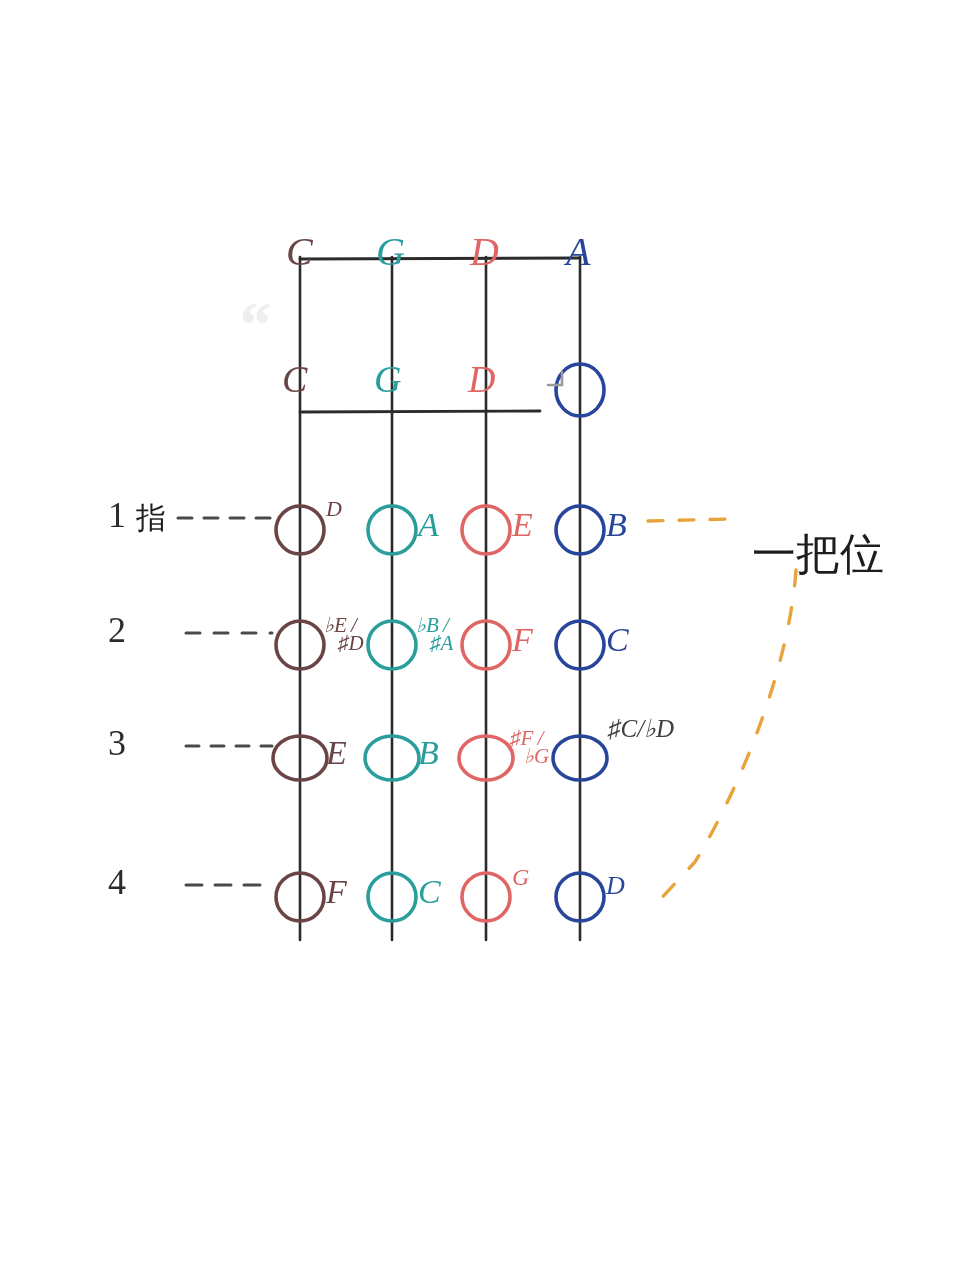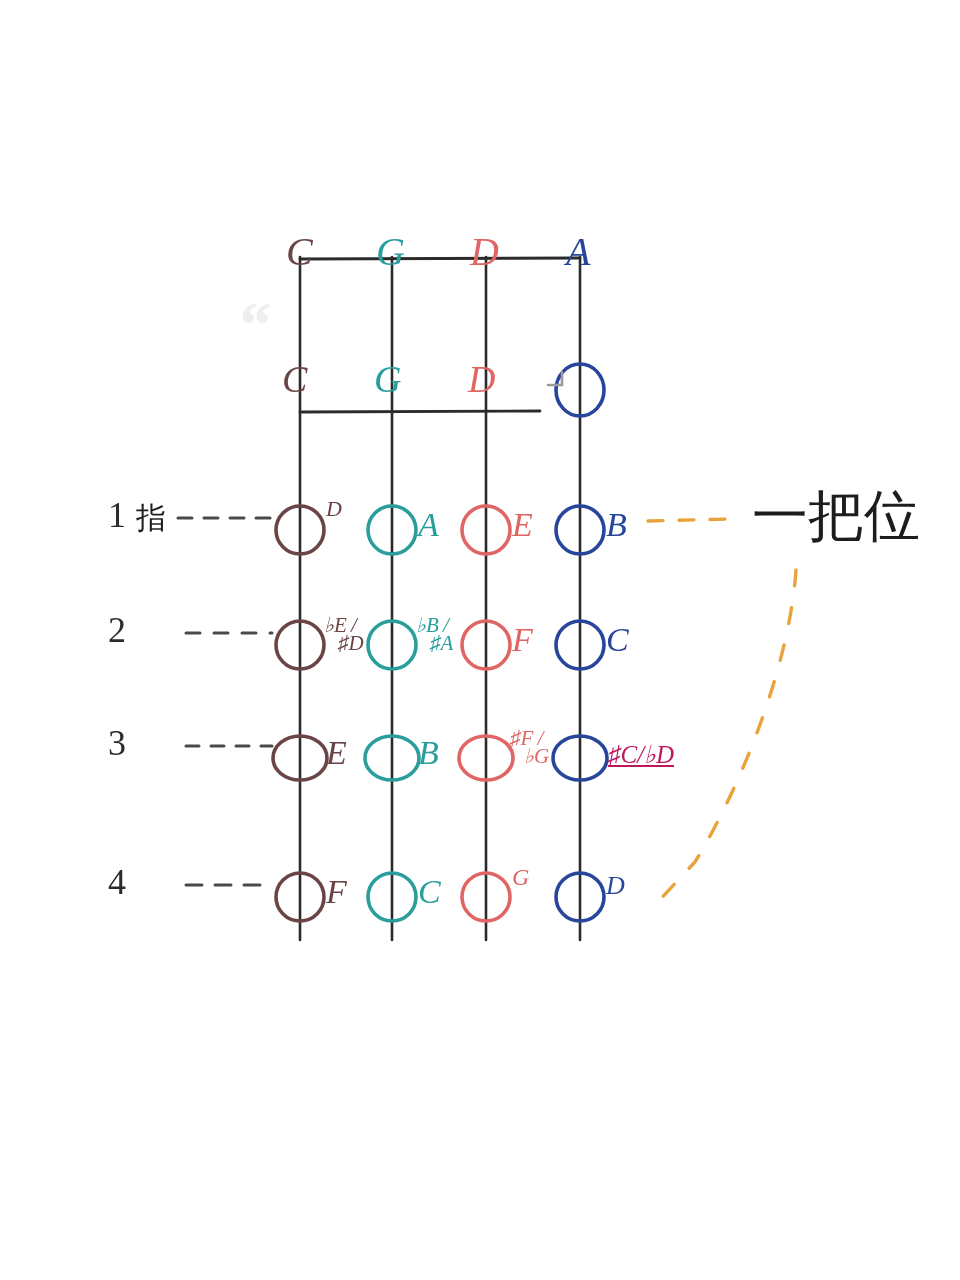--- a/index.html
+++ b/index.html
@@ -142,21 +142,21 @@
         <span class="acc-bot">♯A</span>
       </div>
       <div class="txt note-letter" style="left: 512px; top: 623px; color: rgb(224, 102, 102);">F</div>
       <div class="txt note-letter" style="left: 606px; top: 623px; color: rgb(39, 69, 154);">C</div>
       <div class="txt note-letter" style="left: 326px; top: 736px; color: rgb(107, 69, 69);">E</div>
       <div class="txt note-letter" style="left: 418px; top: 736px; color: rgb(42, 157, 157);">B</div>
       <div class="acc-stack" style="left: 510px; top: 728px; color: rgb(224, 102, 102);">
         <span class="acc-top">♯F /</span>
         <span class="acc-bot">♭G</span>
       </div>
-      <div class="txt note-small" style="left: 608px; top: 742px; color: #be185d; font-size: 25px; text-decoration: underline;">♯C/♭D</div>
+      <div class="txt note-small" style="left: 608px; top: 716px; color: #404040; font-size: 25px;">♯C/♭D</div>
       <div class="txt note-letter" style="left: 326px; top: 875px; color: rgb(107, 69, 69);">F</div>
       <div class="txt note-letter" style="left: 418px; top: 875px; color: rgb(42, 157, 157);">C</div>
       <div class="txt note-letter" style="left: 512px; top: 865px; color: rgb(224, 102, 102); font-size: 24px;">G</div>
       <div class="txt note-letter" style="left: 606px; top: 873px; color: rgb(39, 69, 154); font-size: 26px;">D</div>
-      <div class="cjk" style="left: 752px; top: 479px; font-size: 56px;">一把位</div>
+      <div class="cjk" style="left: 752px; top: 525px; font-size: 44px;">一把位</div>
     </div>
 
 </div>
 
 </body></html>

